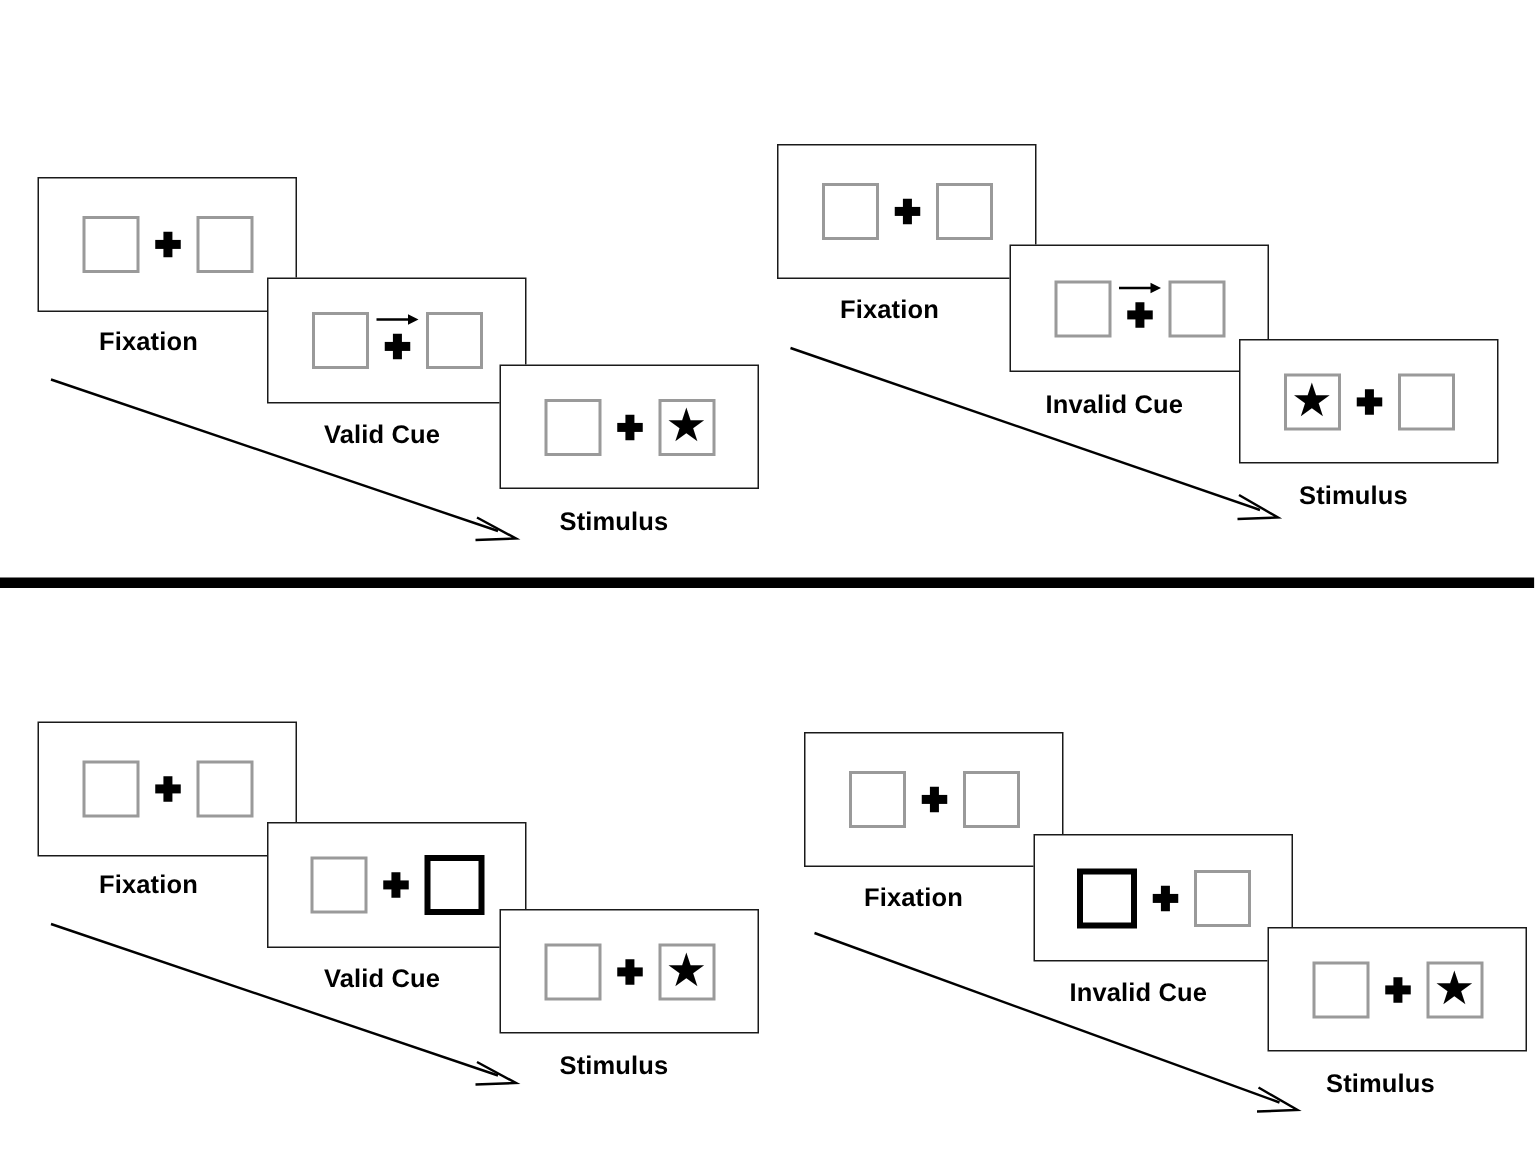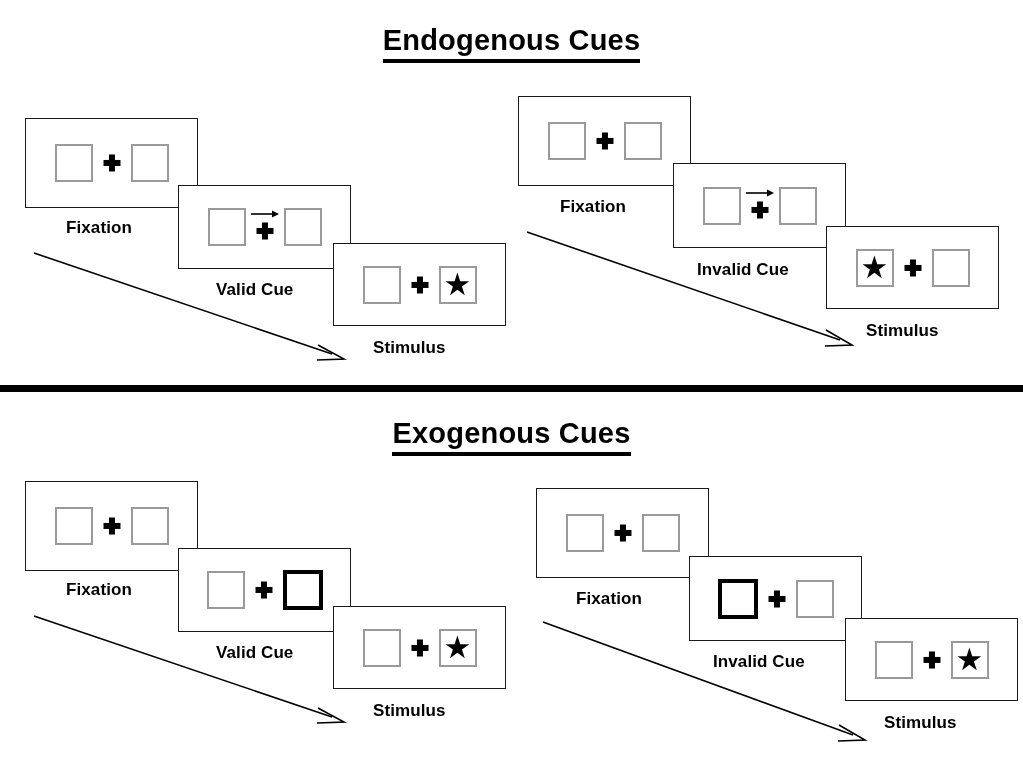--- a/index.html
+++ b/index.html
@@ -131,23 +131,20 @@
     position: absolute;
     overflow: visible;
     pointer-events: none;
   }
 </style>
 </head>
 <body>
 
 <div id="stage">
 
-  <div class="section-title" style="top:24px;">
-    <span>Endogenous Cues</span>
-  </div>
 
   <div class="panel" style="left:25px; top:118px; width:173px; height:90px;">
     <div class="panel-inner">
       <div class="pbox" style="width:38px;height:38px;"></div>
       <div class="center-col" style="width:38px;height:44px;">
         <div class="cross" style="width:17px;height:17px;"></div>
       </div>
       <div class="pbox" style="width:38px;height:38px;"></div>
     </div>
   </div>
@@ -229,23 +226,20 @@
   </div>
   <div class="stage-label" style="left:866px; top:321px;">Stimulus</div>
 
   <svg class="timearrow" style="left:495px; top:218px; width:390px; height:140px;">
     <line x1="32" y1="14" x2="345" y2="122" stroke="#000" stroke-width="1.6"></line>
     <path d="M331,112 L357,127 L330,128" fill="none" stroke="#000" stroke-width="1.6"></path>
   </svg>
 
   <div class="divider" style="top:385px;"></div>
 
-  <div class="section-title" style="top:417px;">
-    <span>Exogenous Cues</span>
-  </div>
 
   <div class="panel" style="left:25px; top:481px; width:173px; height:90px;">
     <div class="panel-inner">
       <div class="pbox" style="width:38px;height:38px;"></div>
       <div class="center-col" style="width:38px;height:44px;">
         <div class="cross" style="width:17px;height:17px;"></div>
       </div>
       <div class="pbox" style="width:38px;height:38px;"></div>
     </div>
   </div>

